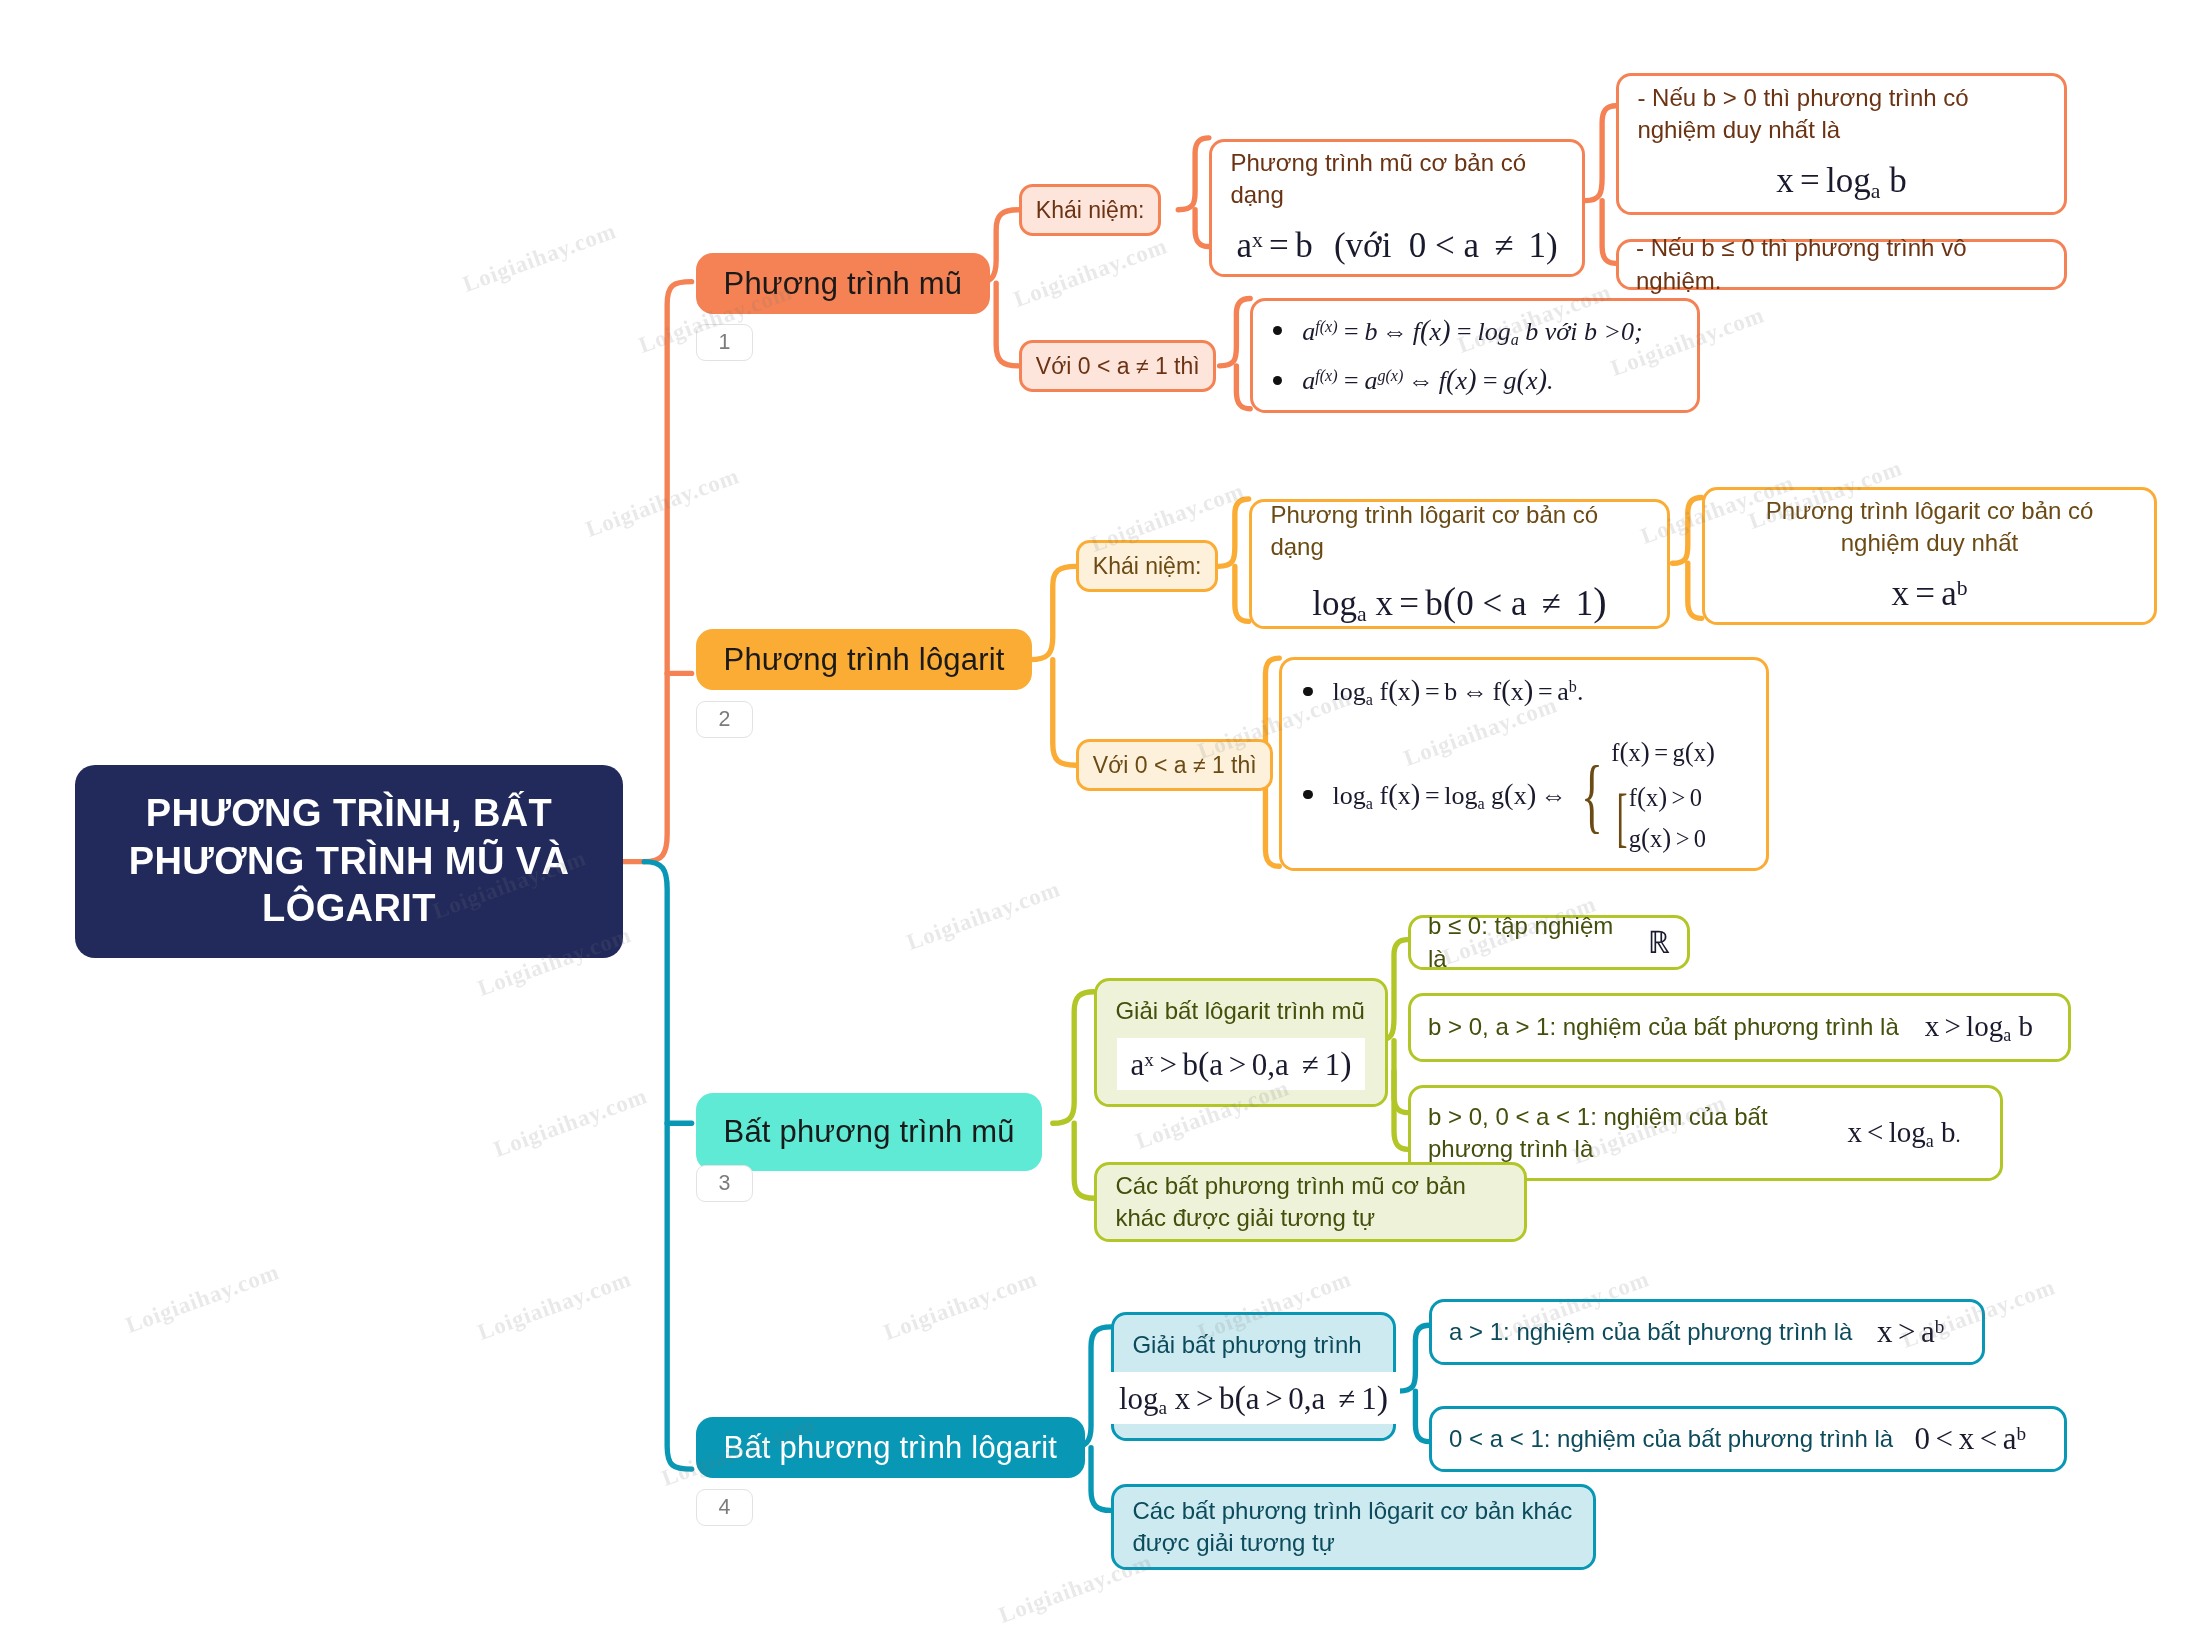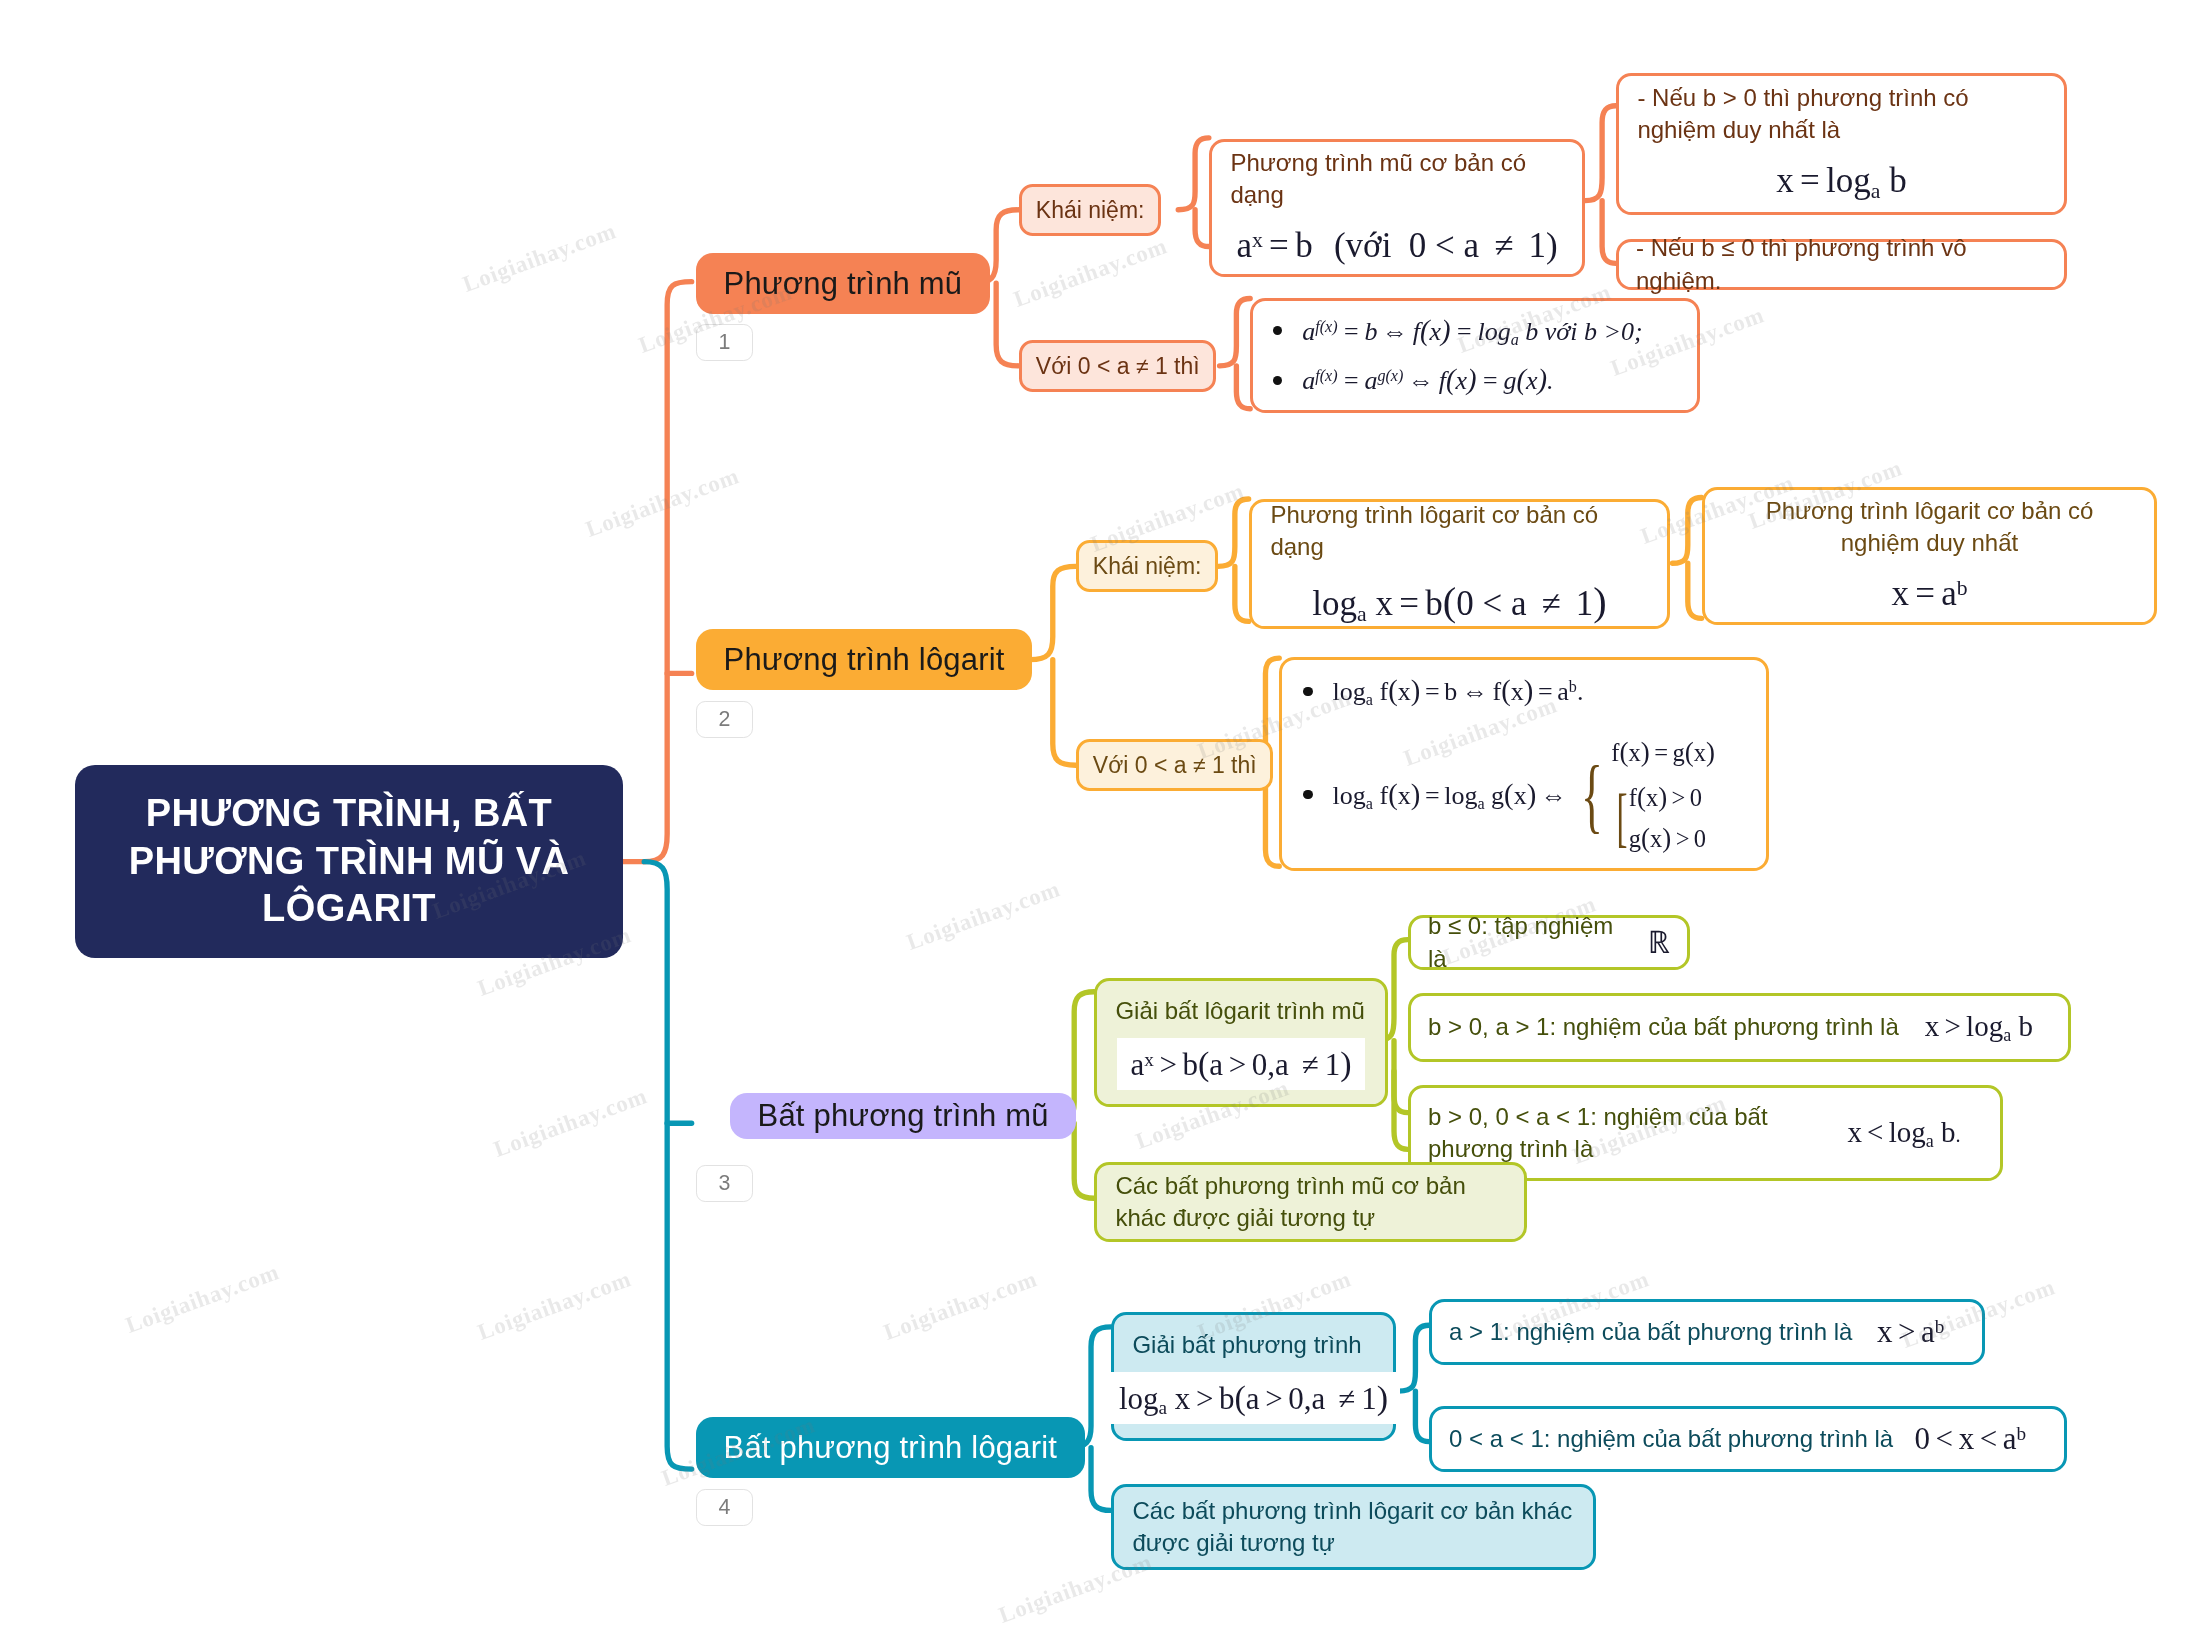--- a/index.html
+++ b/index.html
@@ -49,21 +49,21 @@
     border-radius: 17px;
     padding: 0 27.5px;
     font-size: 31px;
     font-weight: 500;
     color: #1a1a1a;
     letter-spacing: 0.2px;
     white-space: nowrap;
   }
   .branch.b1 { left: 696px;  top: 253px;  height: 61px; background: #F58254; }
   .branch.b2 { left: 696px;  top: 629px;  height: 61px; background: #FBAC34; }
-  .branch.b3 { left: 696px;  top: 1093px; height: 46px; background: #c4b5fd; margin-left: 34px; }
+  .branch.b3 { left: 696px;  top: 1093px; height: 78px; background: #5eead4; }
   .branch.b4 { left: 696px;  top: 1417px; height: 61px; background: #0897B4; color:#ffffff; }
 
   
   .numpill {
     position: absolute;
     width: 55px; height: 35px;
     border: 1.5px solid #e2e2e2;
     border-radius: 9.2px;
     background: #ffffff;
     display: flex; align-items: center; justify-content: center;

